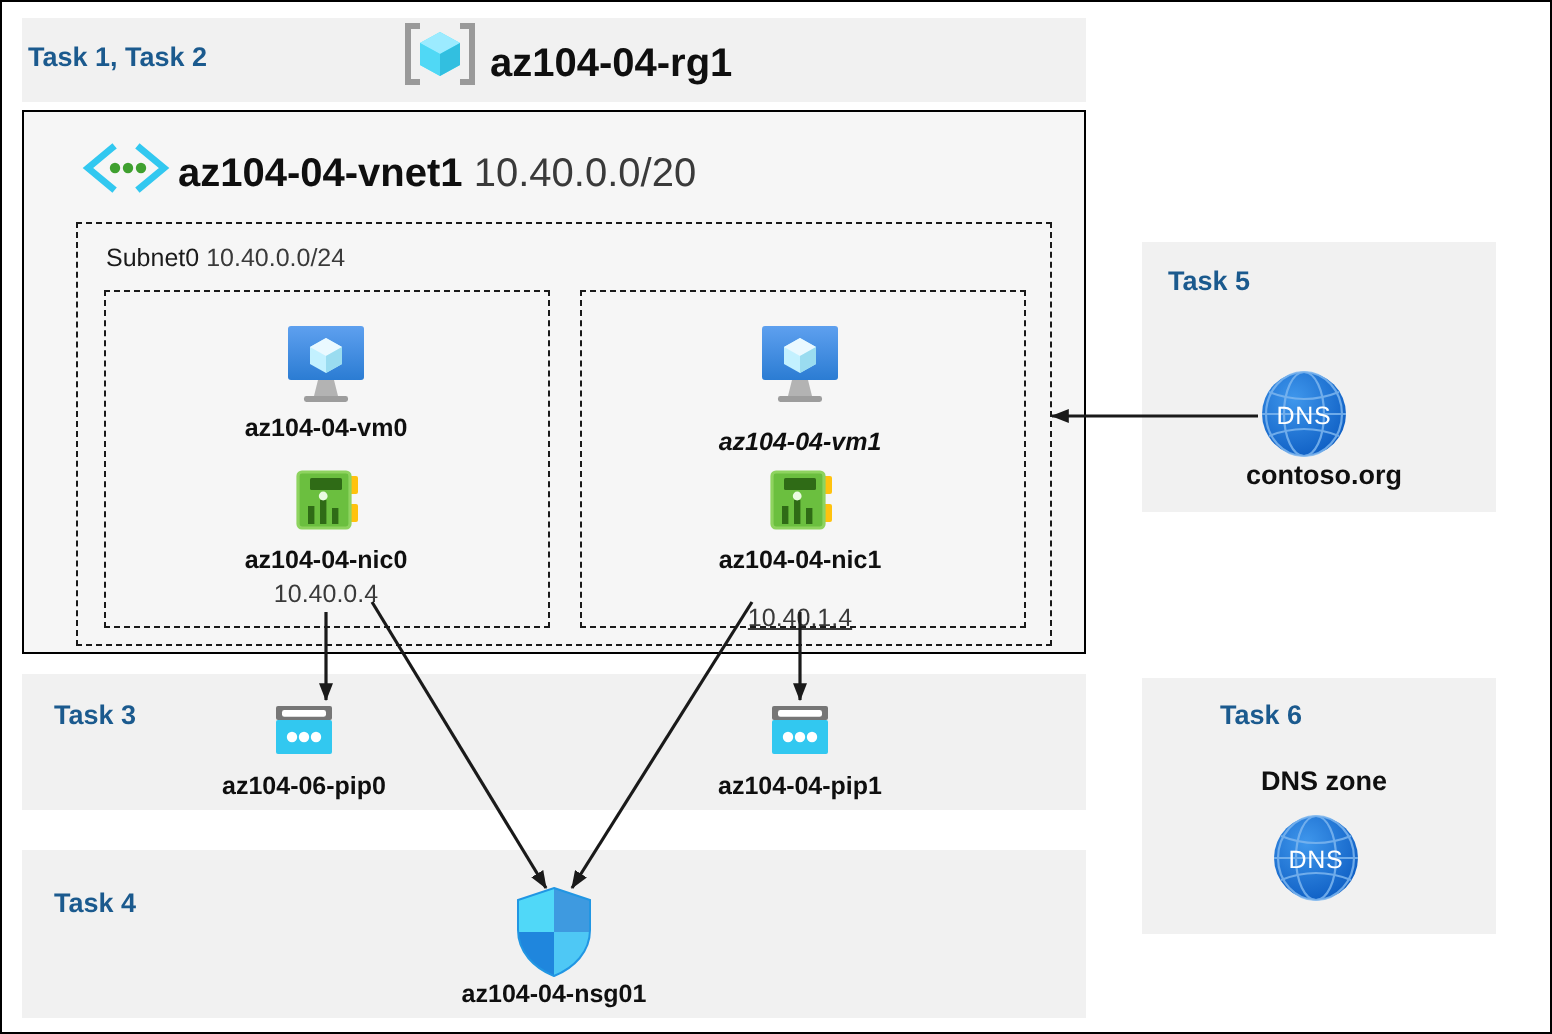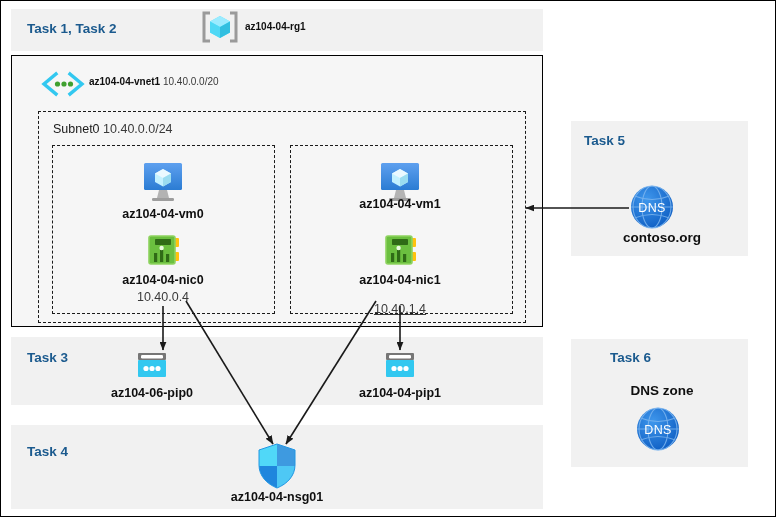--- a/index.html
+++ b/index.html
@@ -49,21 +49,21 @@
   
   .task-label {
     position: absolute;
     color: #1b5a8e;
     font-weight: bold;
     font-size: 13.5px;
     white-space: nowrap;
   }
   .res-title {
     position: absolute;
-    font-size: 10px;
+    font-size: 20px;
     color: #1a1a1a;
     white-space: nowrap;
   }
   .res-title b {
     font-weight: bold;
     color: #0f0f0f;
   }
   .res-title .cidr {
     font-weight: normal;
     color: #3a3a3a;
@@ -121,21 +121,21 @@
     pointer-events: none;
   }
 </style>
 </head>
 <body>
 
 <div id="canvas">
 
   <div class="panel rg-panel" style="left:10px; top:8px; width:532px; height:42px;"></div>
 
-  <div class="task-label" style="left:26px; top:20px;">Task 1, Task 2</div>
+  <div class="task-label" style="left:13px; top:20px;">Task 1, Task 2</div>
 
   <div class="icon" style="left:219px; top:10px;">
     <svg width="38" height="32" viewBox="0 0 38 32">
 
       <path d="M9 2 L3 2 L3 30 L9 30" fill="none" stroke="#9a9a9a" stroke-width="3"></path>
 
       <path d="M29 2 L35 2 L35 30 L29 30" fill="none" stroke="#9a9a9a" stroke-width="3"></path>
 
       <polygon points="19,5 29,10.5 29,21.5 19,27 9,21.5 9,10.5" fill="#50e6ff"></polygon>
       <polygon points="19,5 29,10.5 19,16 9,10.5" fill="#9cebff"></polygon>
@@ -218,21 +218,21 @@
         </linearGradient>
       </defs>
       <rect x="5" y="2" width="38" height="27" rx="1.5" fill="url(#vmg1)"></rect>
       <polygon points="24,8 32,12.5 32,21 24,25.5 16,21 16,12.5" fill="#c3f1ff"></polygon>
       <polygon points="24,8 32,12.5 24,17 16,12.5" fill="#eaf9ff"></polygon>
       <polygon points="24,17 32,12.5 32,21 24,25.5" fill="#9adcf0"></polygon>
       <path d="M20 29 L28 29 L30 37 L18 37 Z" fill="#b3b3b3"></path>
       <rect x="13" y="37" width="22" height="3" rx="1.2" fill="#9d9d9d"></rect>
     </svg>
   </div>
-  <div class="node-label" style="left:399px; top:196px;">az104-04-vm1</div>
+  <div class="node-label" style="left:399px; top:213px;font-style:italic;">az104-04-vm1</div>
 
   <div class="icon" style="left:399px; top:232px;">
     <svg width="44" height="36" viewBox="0 0 44 36">
       <rect x="13" y="9" width="6" height="16" rx="1" fill="#4a4a4a"></rect>
       <rect x="31" y="5" width="7" height="9" rx="1" fill="#ffc20e"></rect>
       <rect x="31" y="19" width="7" height="9" rx="1" fill="#ffc20e"></rect>
       <rect x="8" y="3" width="26" height="28" rx="2" fill="#6bbf3f"></rect>
       <rect x="8" y="3" width="26" height="28" rx="2" fill="none" stroke="#8ed35f" stroke-width="1.6"></rect>
       <rect x="14" y="6" width="16" height="6" rx="0.8" fill="#2f6b16"></rect>
       <rect x="13" y="20" width="3.2" height="9" fill="#2f6b16"></rect>

